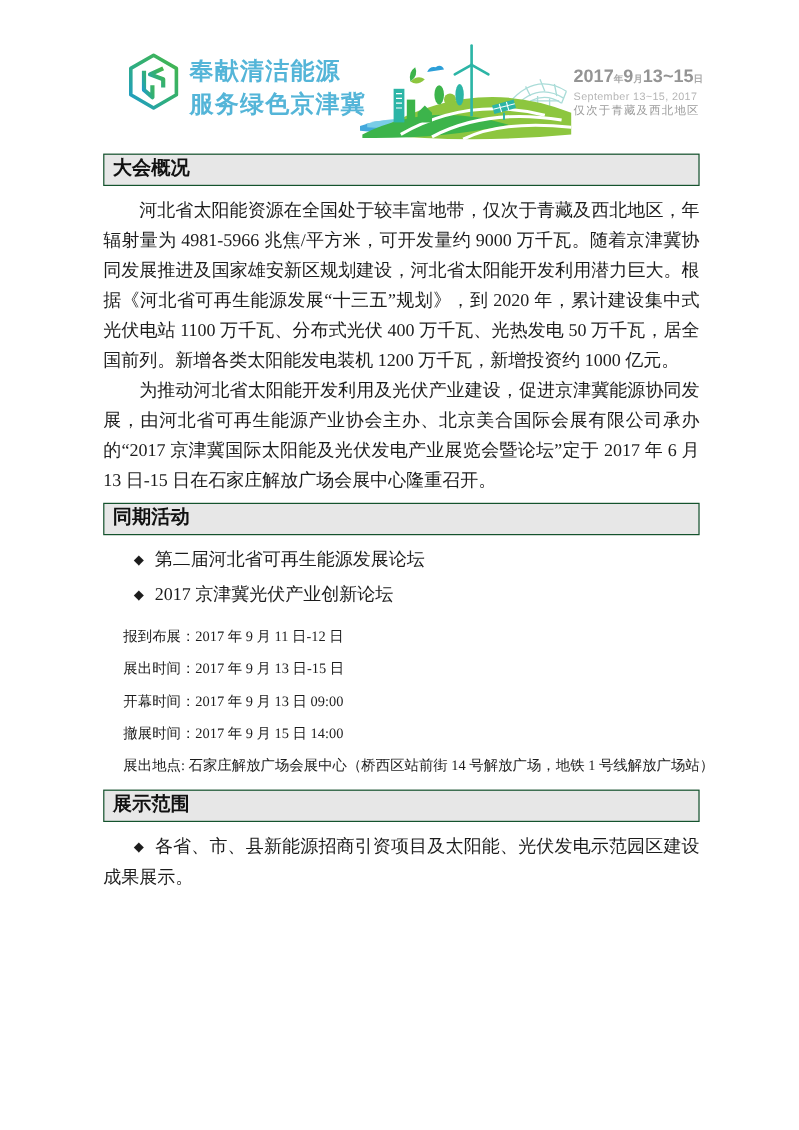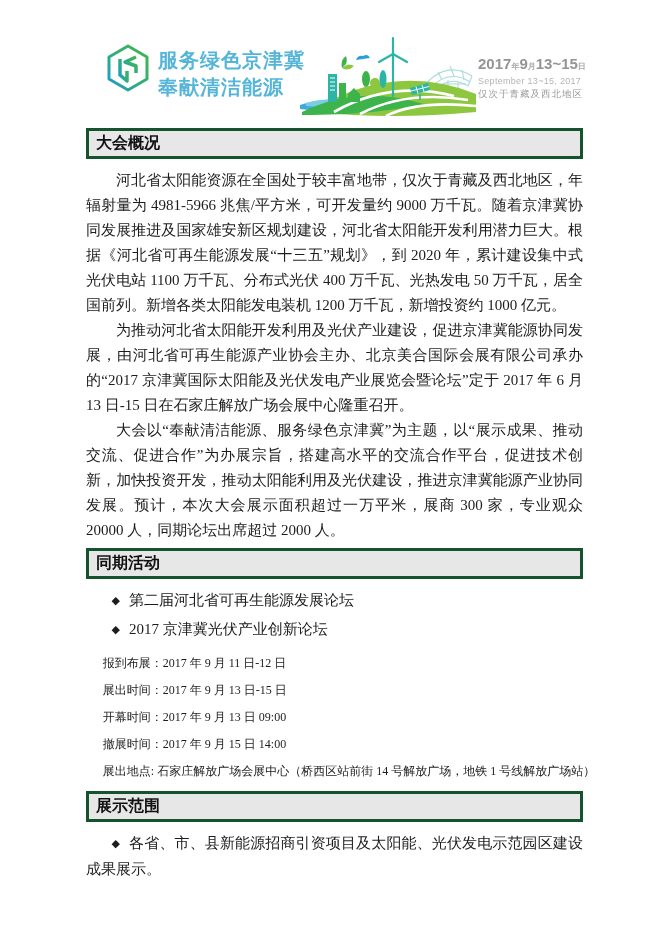--- a/index.html
+++ b/index.html
@@ -18,21 +18,21 @@
   .illustration { position:absolute; left:298px; top:34px; width:180px; height:85px; }
   .date-block { position:absolute; left:478px; top:55px; width:170px;
     font-family:"Liberation Sans","DejaVu Sans",sans-serif; }
   .date-main { color:#949494; font-weight:700; font-size:15px; line-height:17px; }
   .date-main .unit { font-size:8px; font-weight:700; color:#a8a8a8; }
   .date-en { color:#b5b5b5; font-size:9px; line-height:12px; letter-spacing:.3px; }
   .date-venue { color:#9a9a9a; font-size:9.5px; line-height:13px; letter-spacing:1px; }
   
   .content { position:absolute; left:86px; top:128px; width:497px; }
   .section-bar {
-    background:#e7e7e7; border:3px solid #14532d;
+    background:#e7e7e7; border:1px solid #14532d;
     padding:2px 7px 3px 7px; margin-bottom:9px;
     font-family:"Liberation Sans","DejaVu Sans",sans-serif;
     font-weight:700; font-size:16px; color:#111; line-height:20px;
   }
   .para {
     font-size:15px; line-height:25px; text-align:justify;
     text-indent:2em; margin:0;
   }
   .gap-before-bar { height:5px; }
   .bullet-item {
@@ -57,22 +57,22 @@
         <stop offset="0.55" stop-color="#2fae7e"></stop>
         <stop offset="1" stop-color="#1e9ad2"></stop>
       </linearGradient>
     </defs>
     <polygon points="22,2 41,13 41,35 22,46 3,35 3,13" fill="none" stroke="url(#hexg)" stroke-width="3" stroke-linejoin="round"></polygon>
     <path d="M14,15 L14,31 L21,37 L21,27" fill="none" stroke="url(#hexg)" stroke-width="3.5" stroke-linejoin="round"></path>
     <path d="M30,13 L19,18 L30,22 L30,29" fill="none" stroke="url(#hexg)" stroke-width="3.5" stroke-linejoin="round"></path>
   </svg>
 
   <div class="slogan">
+    <div>奉献清洁能源</div>
     <div>服务绿色京津冀</div>
-    <div>奉献清洁能源</div>
   </div>
 
   <svg class="illustration" viewBox="0 0 180 85">
 
     <path d="M2,71 Q30,61 60,70 Q32,79 2,75 Z" fill="#2d9fd8" opacity="0.9"></path>
     <path d="M8,69 Q34,62 56,68 Q34,74 8,72 Z" fill="#7fd0e8" opacity="0.9"></path>
 
     <g stroke="#aadcd8" stroke-width="1.1" fill="none">
       <path d="M126,52 Q148,26 174,42"></path>
       <path d="M130,56 Q150,34 172,48"></path>
@@ -133,21 +133,20 @@
   </div>
 </div>
 
 <div class="content">
 
   <div class="section-bar">
     <span>大会概况</span>
   </div>
   <p class="para">河北省太阳能资源在全国处于较丰富地带，仅次于青藏及西北地区，年辐射量为 4981-5966 兆焦/平方米，可开发量约 9000 万千瓦。随着京津冀协同发展推进及国家雄安新区规划建设，河北省太阳能开发利用潜力巨大。根据《河北省可再生能源发展“十三五”规划》，到 2020 年，累计建设集中式光伏电站 1100 万千瓦、分布式光伏 400 万千瓦、光热发电 50 万千瓦，居全国前列。新增各类太阳能发电装机 1200 万千瓦，新增投资约 1000 亿元。</p>
   <p class="para">为推动河北省太阳能开发利用及光伏产业建设，促进京津冀能源协同发展，由河北省可再生能源产业协会主办、北京美合国际会展有限公司承办的“2017 京津冀国际太阳能及光伏发电产业展览会暨论坛”定于 2017 年 6 月 13 日-15 日在石家庄解放广场会展中心隆重召开。</p>
-  <p class="para">大会以“奉献清洁能源、服务绿色京津冀”为主题，以“展示成果、推动交流、促进合作”为办展宗旨，搭建高水平的交流合作平台，促进技术创新，加快投资开发，推动太阳能利用及光伏建设，推进京津冀能源产业协同发展。预计，本次大会展示面积超过一万平米，展商 300 家，专业观众 20000 人，同期论坛出席超过 2000 人。</p>
 
   <div class="gap-before-bar"></div>
 
   <div class="section-bar">
     <span>同期活动</span>
   </div>
   <div class="bullet-item"><span class="bullet">◆</span><span>第二届河北省可再生能源发展论坛</span></div>
   <div class="bullet-item"><span class="bullet">◆</span><span>2017 京津冀光伏产业创新论坛</span></div>
 
   <div class="gap-before-bar"></div>

